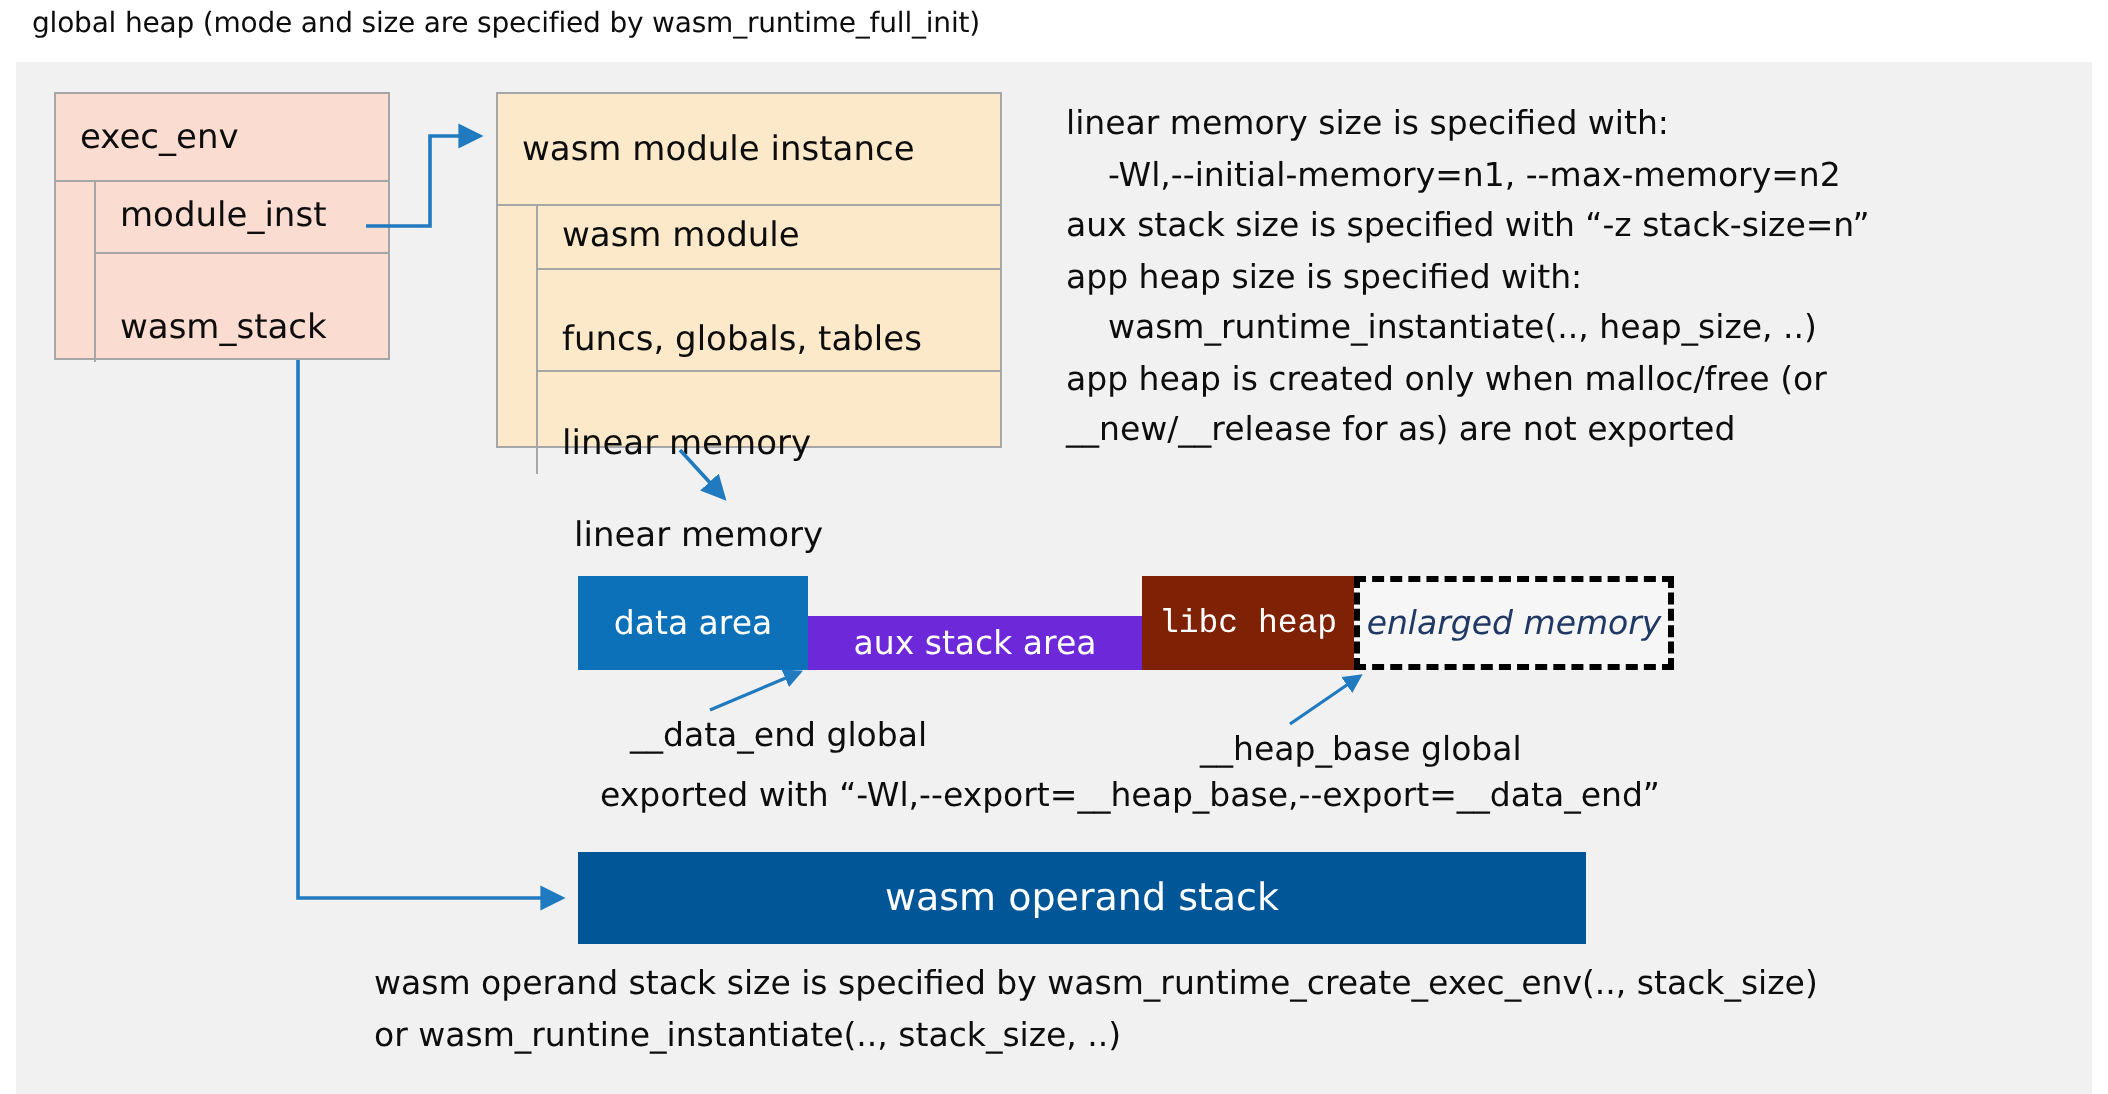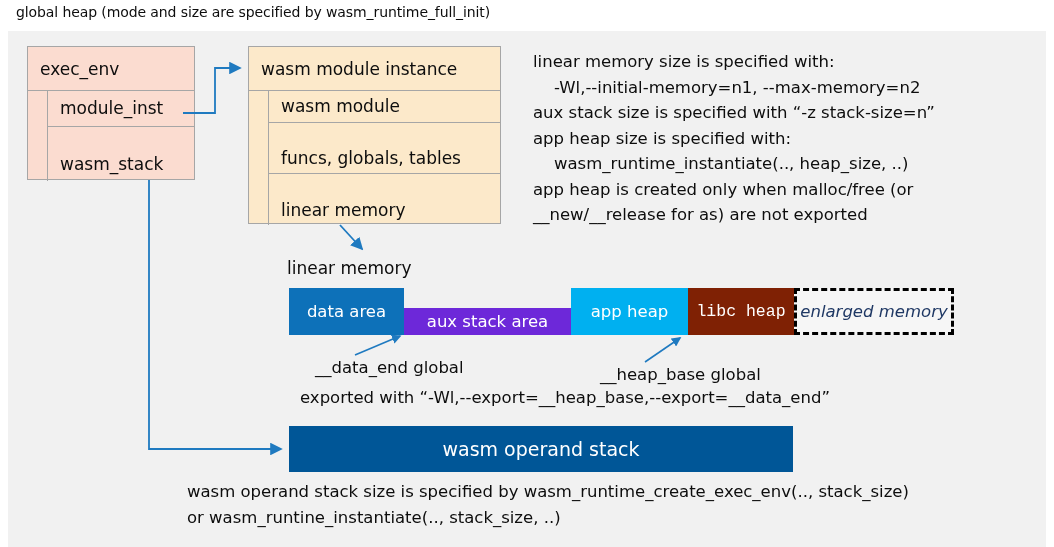--- a/index.html
+++ b/index.html
@@ -84,21 +84,21 @@
     background: #fbdcd0;
   }
   #exec-env-box .struct-head { height: 44px; }
   #exec-env-box .struct-body { height: 90px; }
 
   
   #wmi-box {
     left: 248px; top: 46px; width: 253px; height: 178px;
     background: #fce9ca;
   }
-  #wmi-box .struct-head { height: 44px; }
+  #wmi-box .struct-head { height: 56px; }
   #wmi-box .struct-body { height: 134px; }
 
   
   .info-text {
     position: absolute;
     left: 533px;
     top: 49px;
     width: 500px;
     font-size: 16.5px;
     line-height: 25.5px;
@@ -224,21 +224,20 @@
 app heap size is specified with:
     wasm_runtime_instantiate(.., heap_size, ..)
 app heap is created only when malloc/free (or
 __new/__release for as) are not exported</div>
 
   <div class="lm-caption">linear memory</div>
 
   <div id="mem-bar">
       <div class="mem-seg" style="width: 115px; background: rgb(13, 113, 185);">data area</div>
       <div class="mem-seg" style="width: 167px; background: #6d28d9; margin-top: 20px;">aux stack area</div>
-      <div class="mem-seg" style="width: 117px; background: rgb(0, 176, 240);">app heap</div>
       <div class="mem-seg" style="width: 106px; background: rgb(127, 33, 4); font-family: Liberation Mono, monospace;">libc heap</div>
       <div class="mem-seg enlarged" style="width: 160px; font-style: italic;">enlarged memory</div>
     </div>
 
   <div class="anno" id="anno-heap-base">__heap_base global</div>
   <div class="anno" id="anno-data-end">__data_end global</div>
   <div class="anno" id="anno-exported">exported with “-Wl,--export=__heap_base,--export=__data_end”</div>
 
   <div id="operand-stack">wasm operand stack</div>
 

